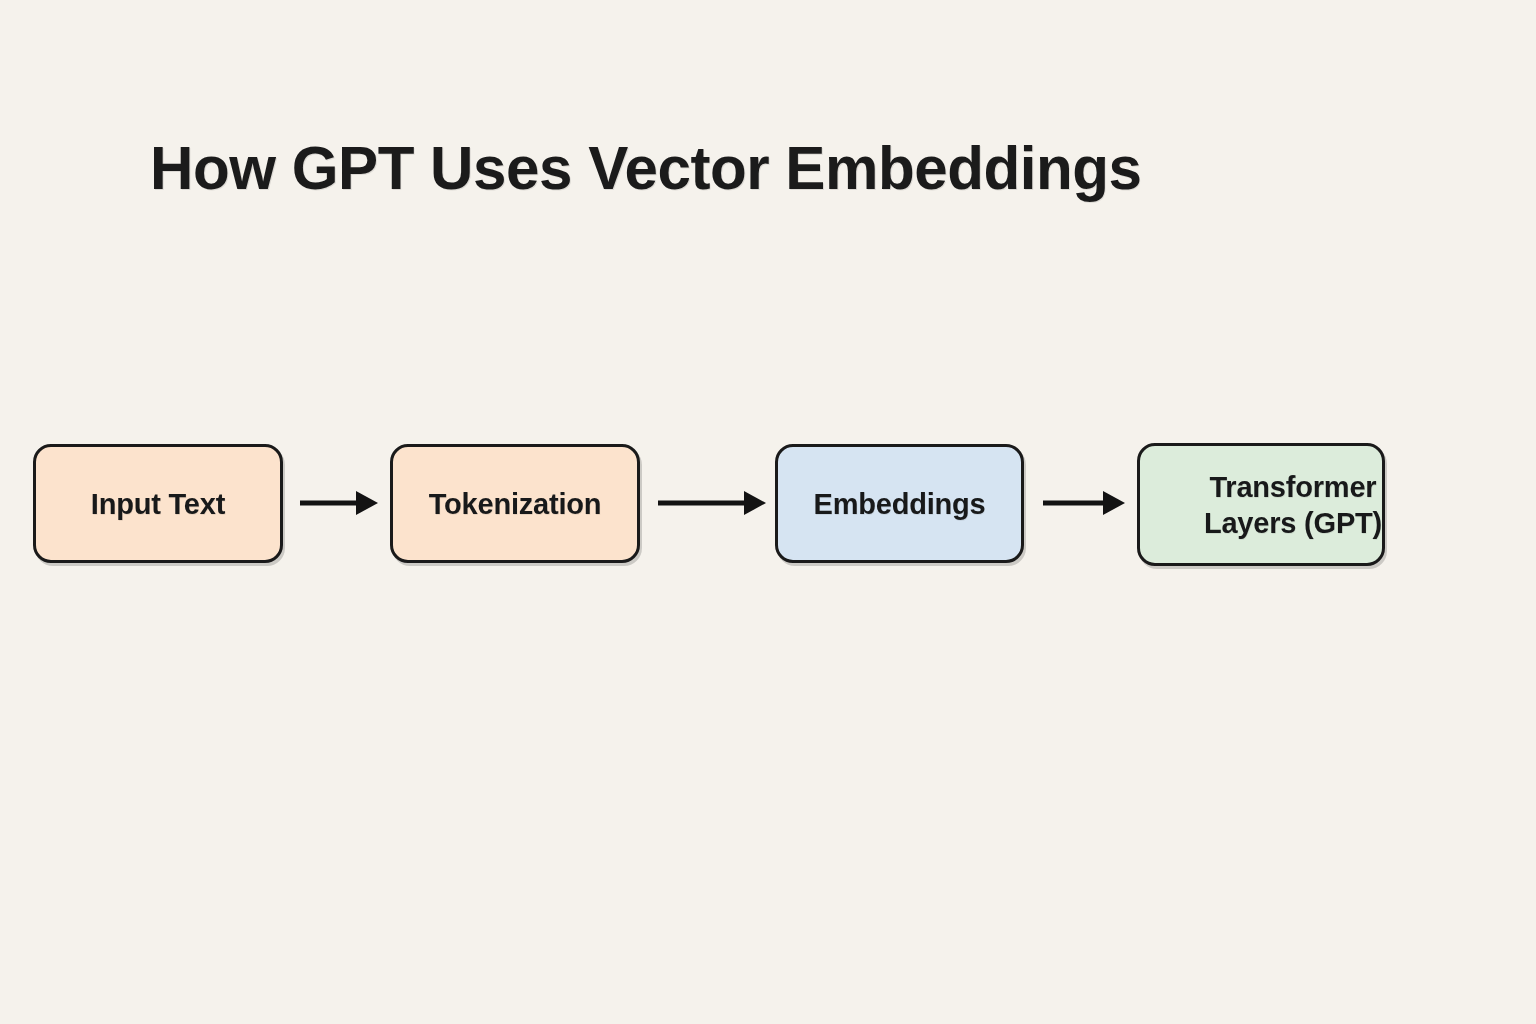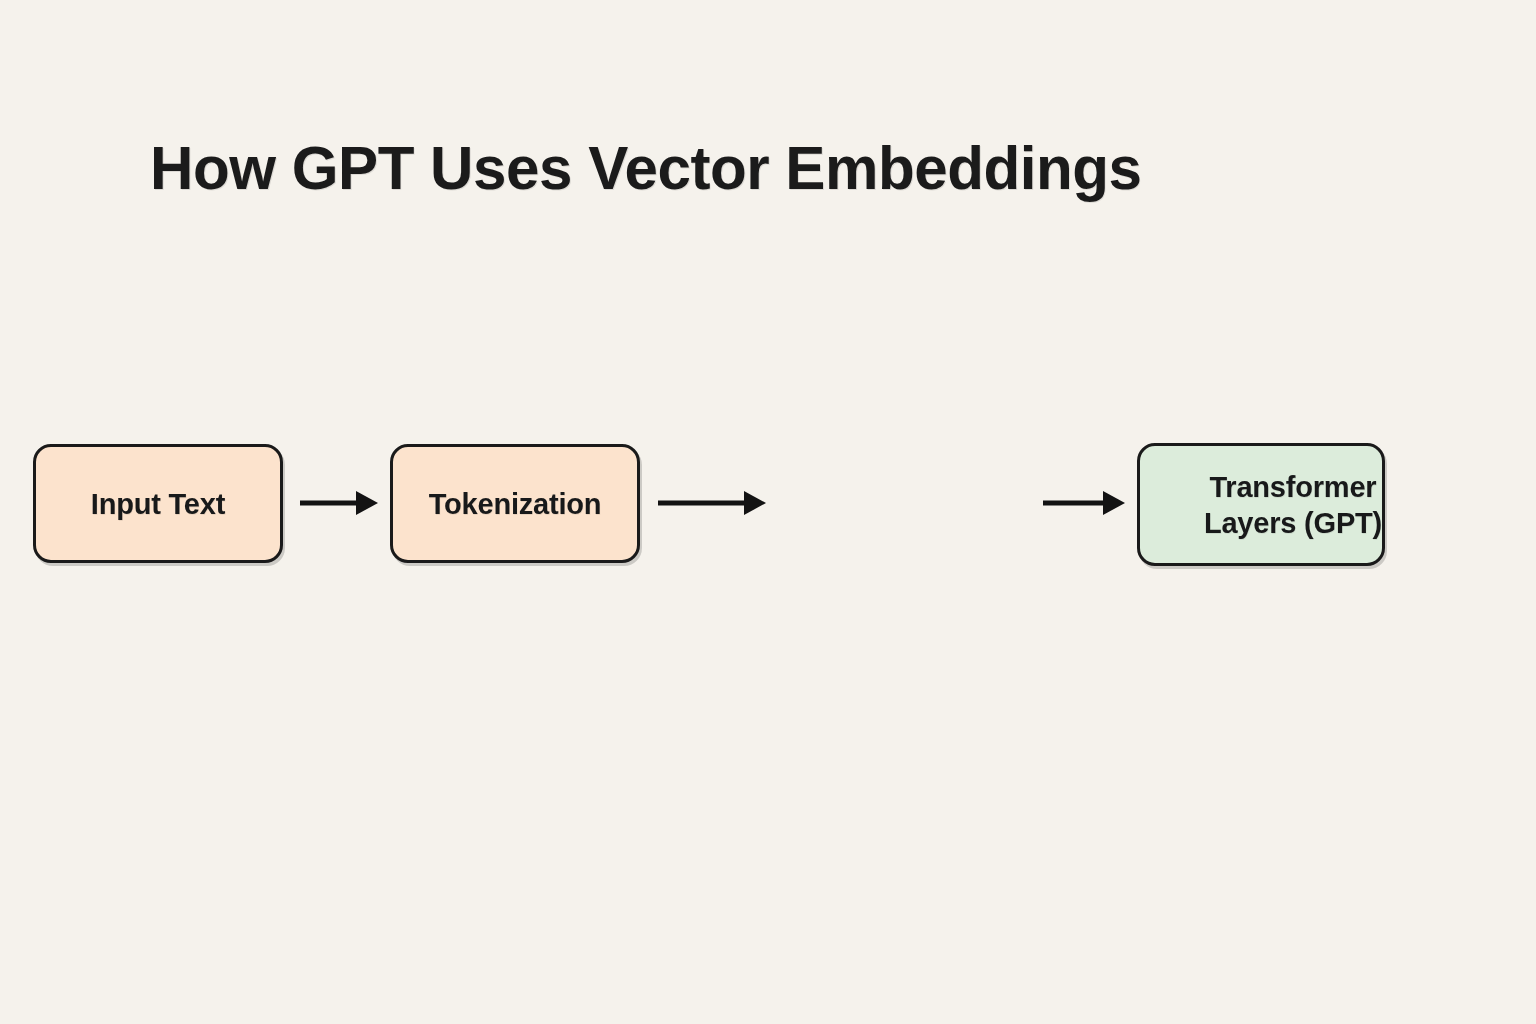--- a/index.html
+++ b/index.html
@@ -109,20 +109,23 @@
       <span class="node-label">Tokenization</span>
     </div>
 
     <div id="arrow-1" class="arrow">
       <svg width="108" height="32" viewBox="0 0 108 32" aria-hidden="true">
         <line x1="0" y1="16" x2="90" y2="16" stroke="#131313" stroke-width="5"></line>
         <polygon points="86,4 108,16 86,28" fill="#131313"></polygon>
       </svg>
     </div>
 
+    <div id="node-2" class="node">
+      <span class="node-label">Embeddings</span>
+    </div>
 
     <div id="arrow-2" class="arrow">
       <svg width="82" height="32" viewBox="0 0 82 32" aria-hidden="true">
         <line x1="0" y1="16" x2="64" y2="16" stroke="#131313" stroke-width="5"></line>
         <polygon points="60,4 82,16 60,28" fill="#131313"></polygon>
       </svg>
     </div>
 
     <div id="node-3" class="node">
       <span class="node-label">Transformer

